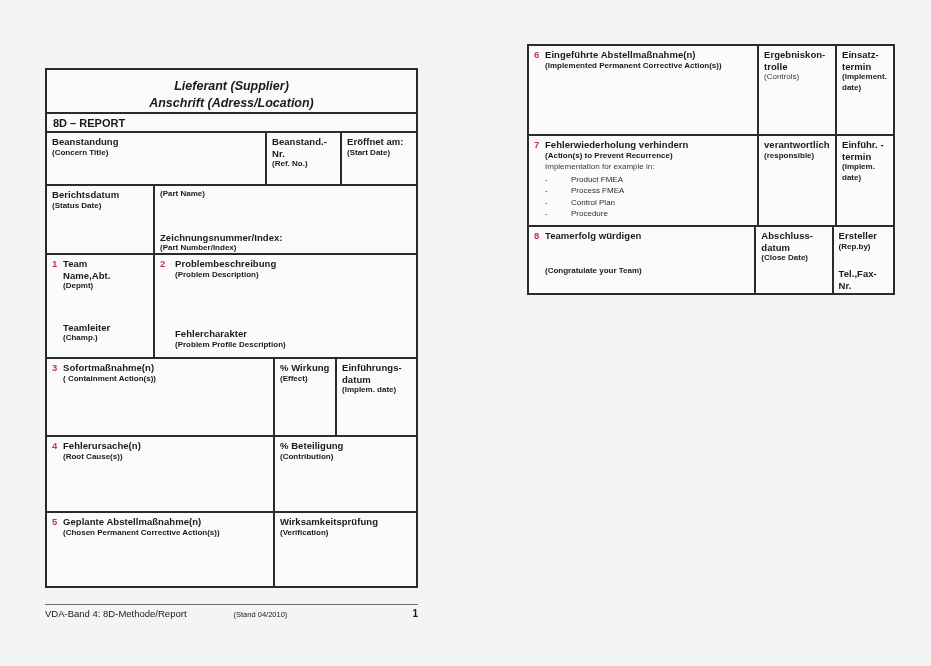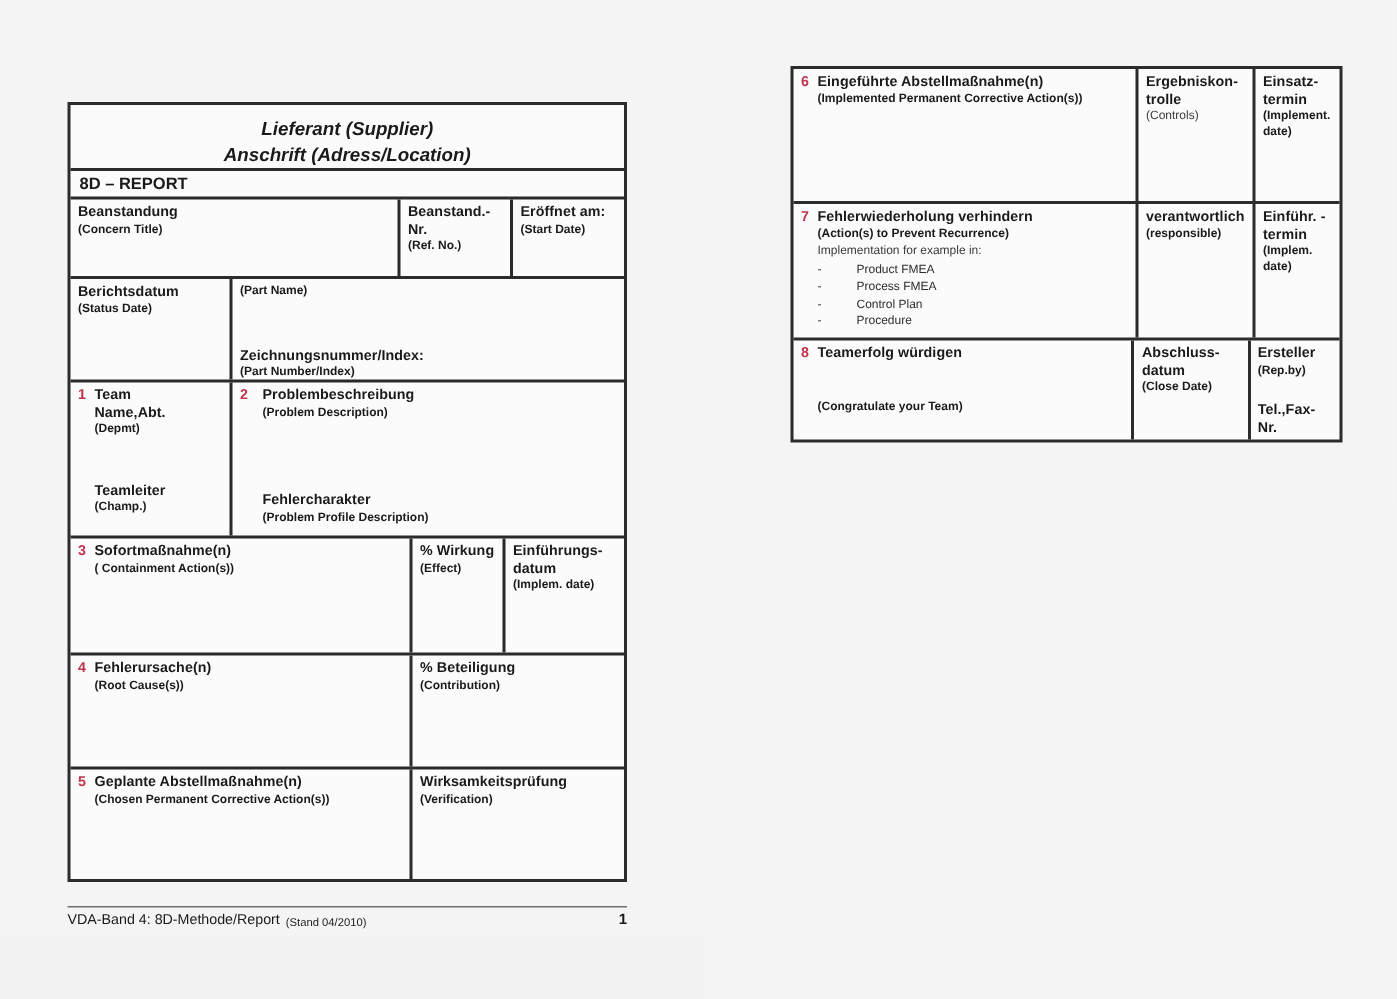--- a/index.html
+++ b/index.html
@@ -97,20 +97,21 @@
   }
   .bullets li .dash { width: 26px; flex: 0 0 26px; }
 
   
   .footer {
     position: absolute;
     display: flex;
     align-items: flex-end;
     border-top: 1.5px solid #6f6f6f;
     padding-top: 3px;
+    gap: 43px;
   }
   #footer-left  { left: 45px;  top: 604px; width: 373px; }
   .f-main { font-size: 9.5px; }
   .f-sub  { font-size: 7.5px; }
   .f-page { font-size: 10px; font-weight: bold; }
   .spacer { flex: 1 1 auto; }
 </style>
 </head>
 <body>
 

